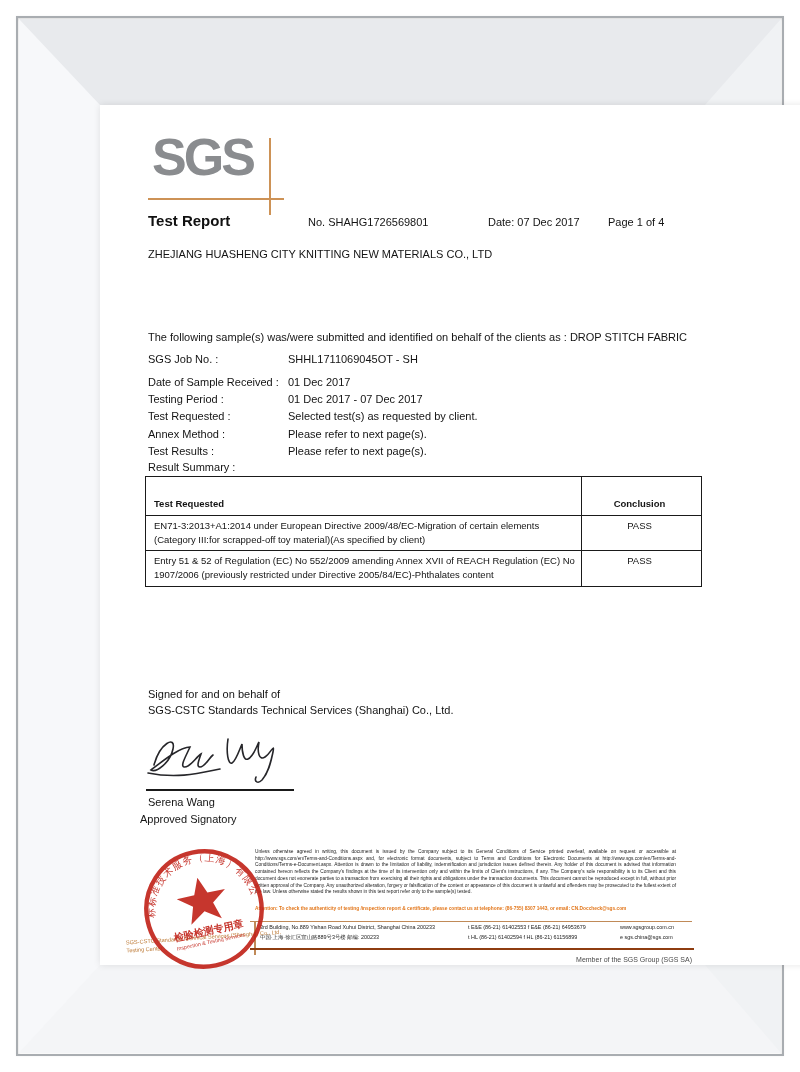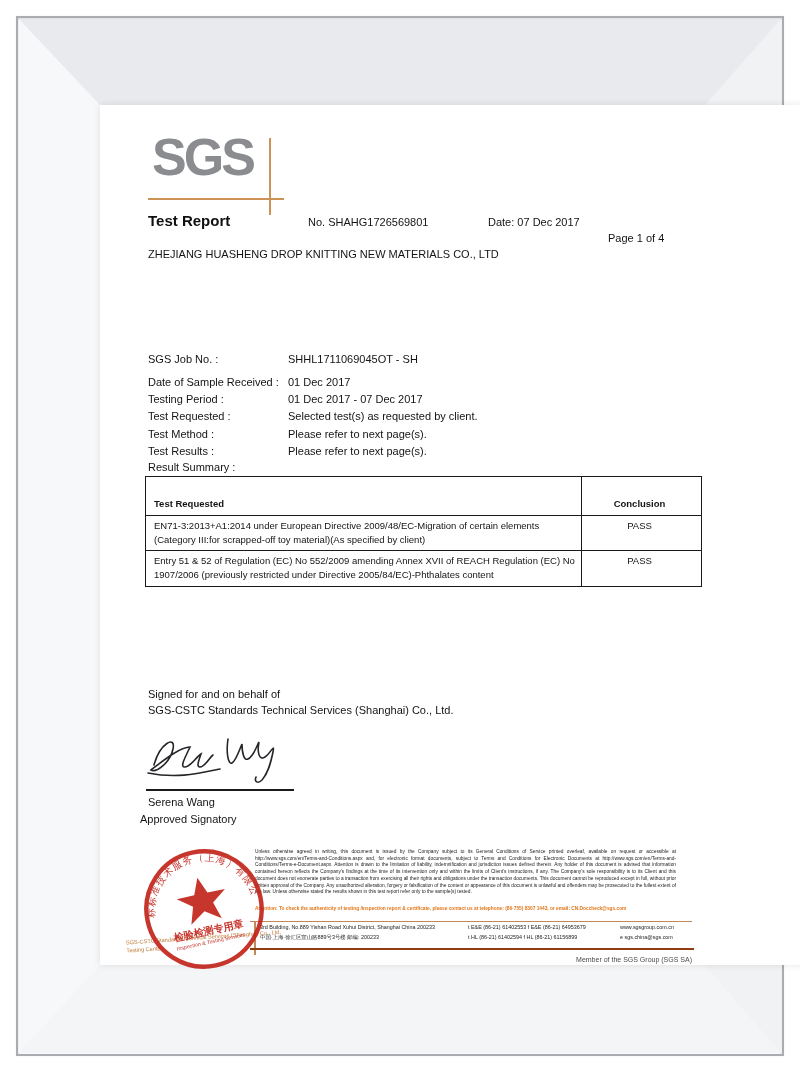--- a/index.html
+++ b/index.html
@@ -23,21 +23,21 @@
 
   
   .sgs-logo { left:52px; top:26px; font-size:52px; font-weight:700; letter-spacing:-3px; color:#8a8c8f; line-height:1; }
   .logo-underline { left:48px; top:93px; width:136px; height:2px; background:#cd9256; }
   .logo-vline { left:169px; top:33px; width:2px; height:77px; background:#cd9256; }
 
   
   .report-title { left:48px; top:107px; font-size:15px; font-weight:700; color:#101010; }
   .report-no   { left:208px; top:111px; }
   .report-date { left:388px; top:111px; }
-  .report-page { left:508px; top:111px;margin-top:16px; }
+  .report-page { left:508px; top:111px; }
 
   
   .client-name { left:48px; top:143px; }
   .client-addr { left:48px; top:160px; }
   .intro-line  { left:48px; top:226px; }
   .f-label { left:48px; }
   .f-value { left:188px; }
 
   
   .result-label { left:48px; top:356px; }
@@ -85,32 +85,33 @@
 
     <div class="abs sgs-logo">SGS</div>
     <div class="abs logo-underline"></div>
     <div class="abs logo-vline"></div>
 
     <div class="abs report-title">Test Report</div>
     <div class="abs txt report-no">No. SHAHG1726569801</div>
     <div class="abs txt report-date">Date: 07 Dec 2017</div>
     <div class="abs txt report-page">Page 1 of 4</div>
 
-    <div class="abs txt client-name">ZHEJIANG HUASHENG DROP KNITTING NEW MATERIALS CO., LTD</div>
+    <div class="abs txt client-name">ZHEJIANG HUASHENG CITY KNITTING NEW MATERIALS CO., LTD</div>
 
+    <div class="abs txt intro-line">The following sample(s) was/were submitted and identified on behalf of the clients as : DROP STITCH FABRIC</div>
 
     <div class="abs txt f-label" style="top:248px">SGS Job No. :</div>
     <div class="abs txt f-value" style="top:248px">SHHL1711069045OT - SH</div>
     <div class="abs txt f-label" style="top:271px">Date of Sample Received :</div>
     <div class="abs txt f-value" style="top:271px">01 Dec 2017</div>
     <div class="abs txt f-label" style="top:288px">Testing Period :</div>
     <div class="abs txt f-value" style="top:288px">01 Dec 2017 - 07 Dec 2017</div>
     <div class="abs txt f-label" style="top:305px">Test Requested :</div>
     <div class="abs txt f-value" style="top:305px">Selected test(s) as requested by client.</div>
-    <div class="abs txt f-label" style="top:323px">Test Method :</div>
+    <div class="abs txt f-label" style="top:323px">Annex Method :</div>
     <div class="abs txt f-value" style="top:323px">Please refer to next page(s).</div>
     <div class="abs txt f-label" style="top:340px">Test Results :</div>
     <div class="abs txt f-value" style="top:340px">Please refer to next page(s).</div>
 
     <div class="abs txt result-label">Result Summary :</div>
     <table class="results">
       <colgroup>
           <col class="c1">
           <col class="c2">
         </colgroup>

